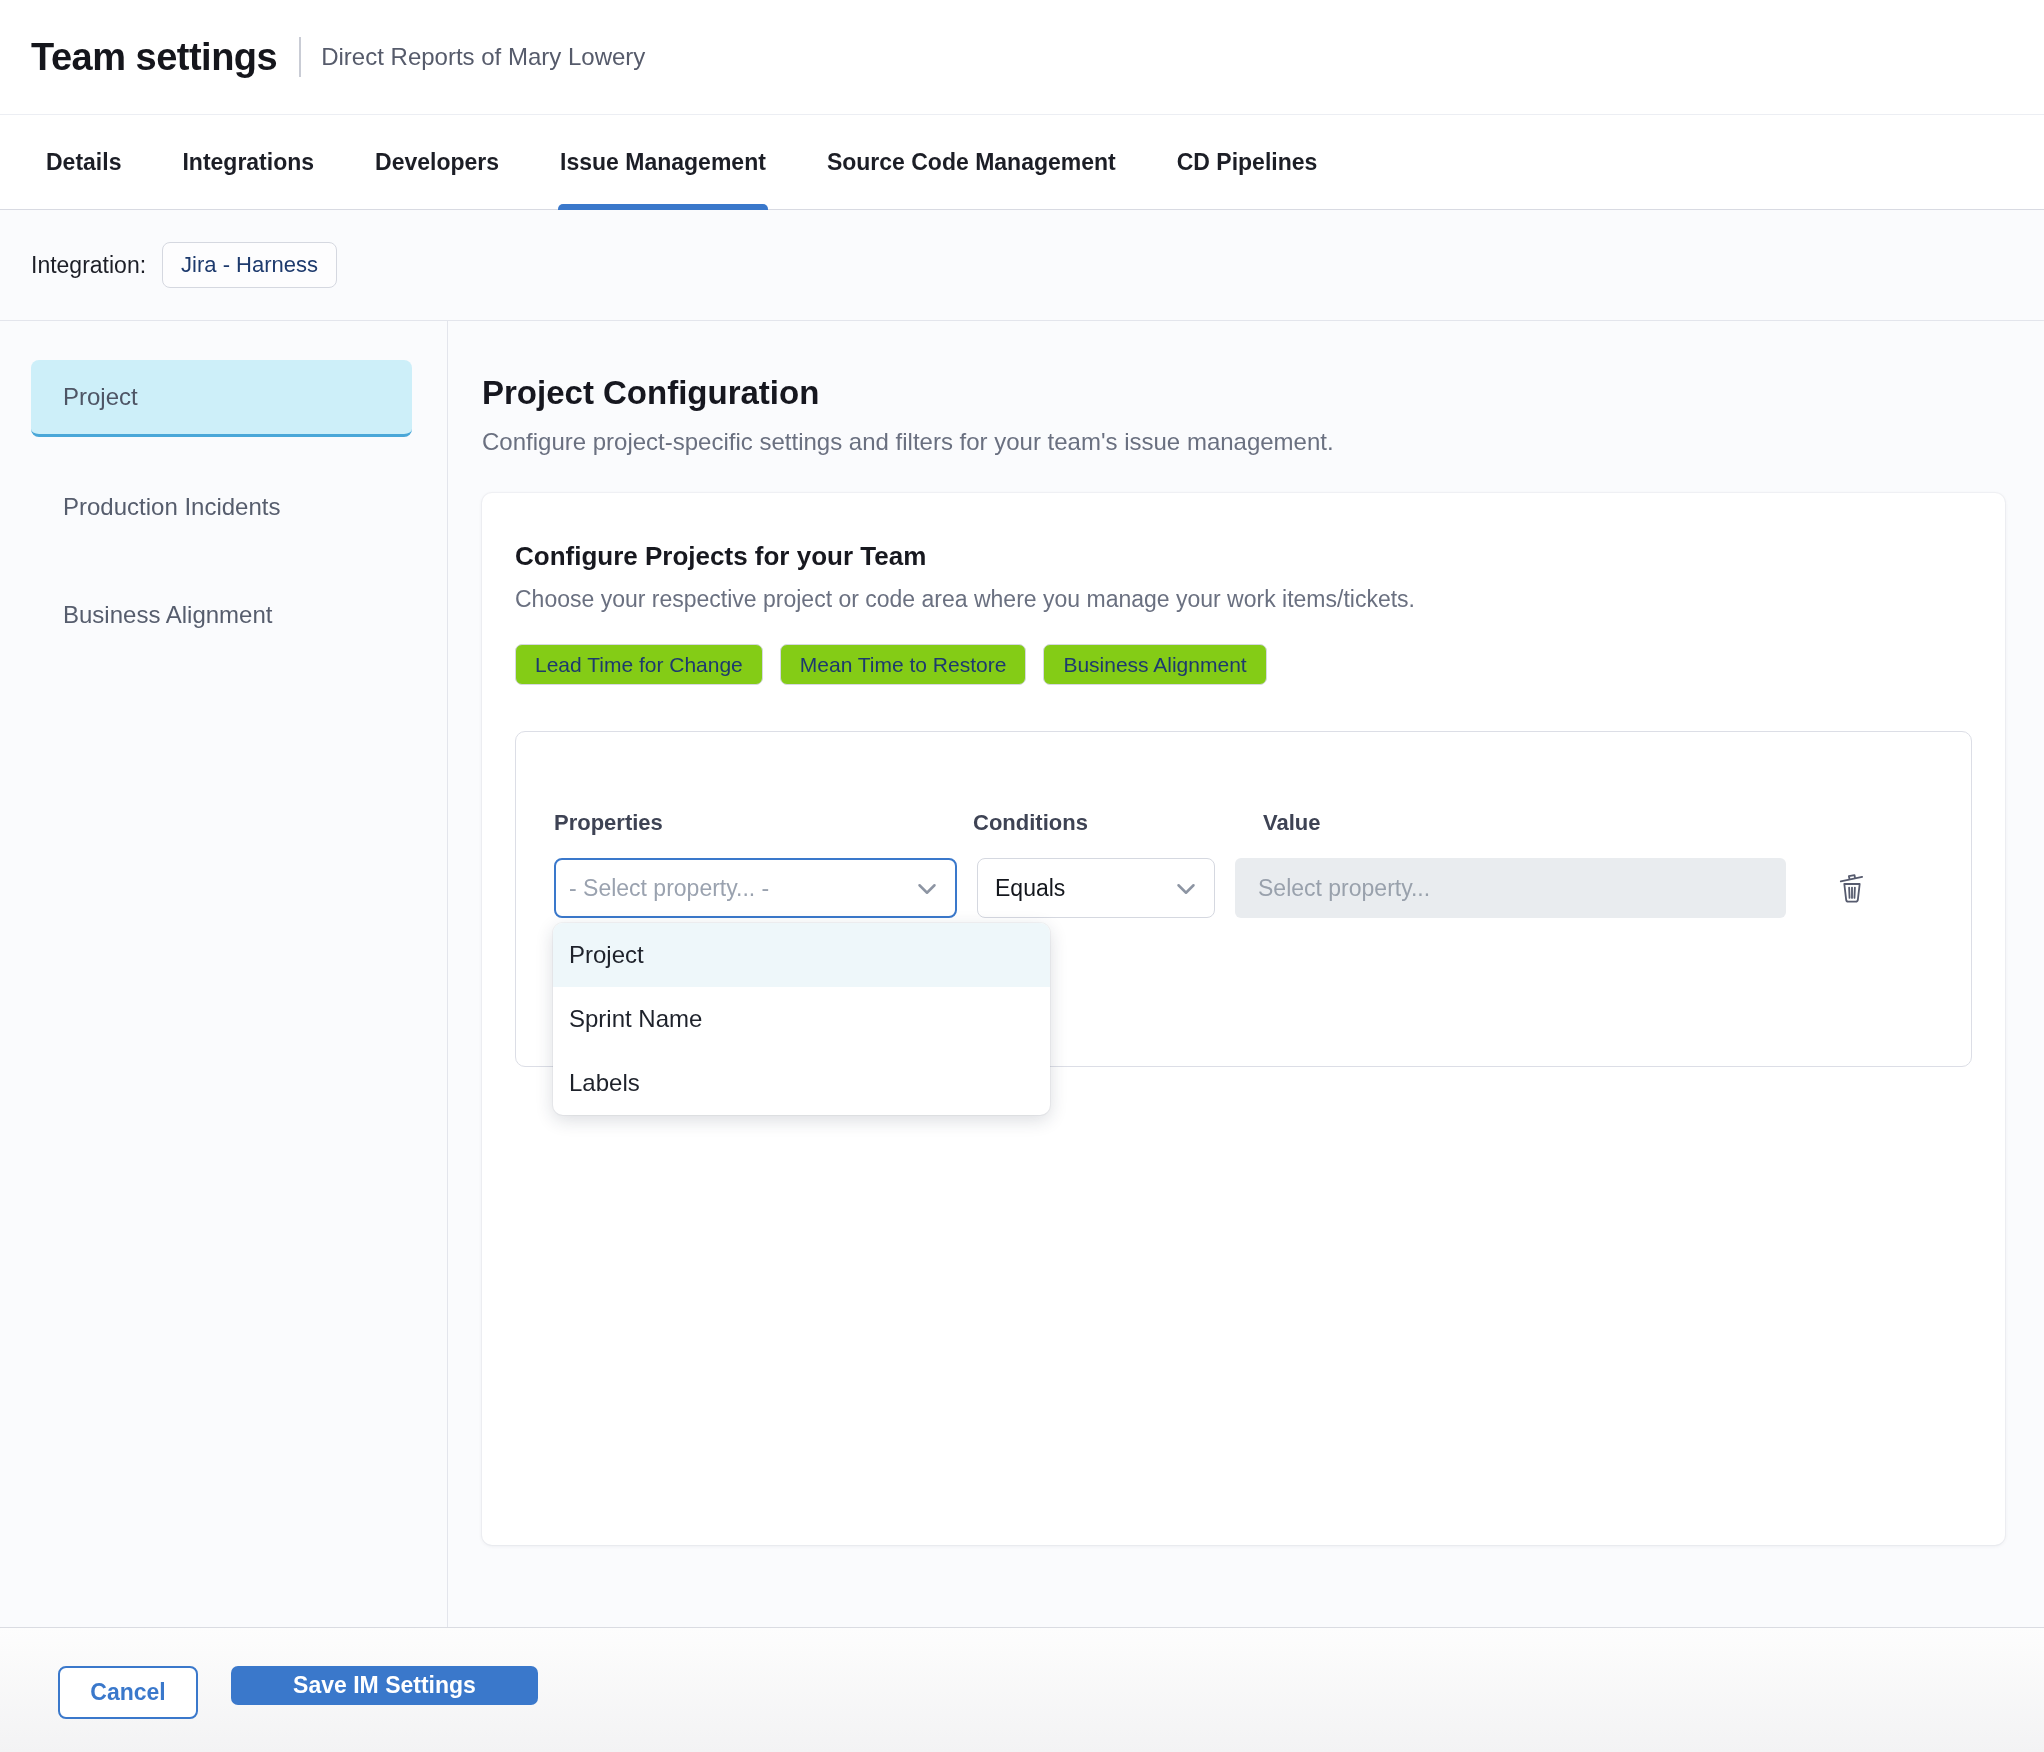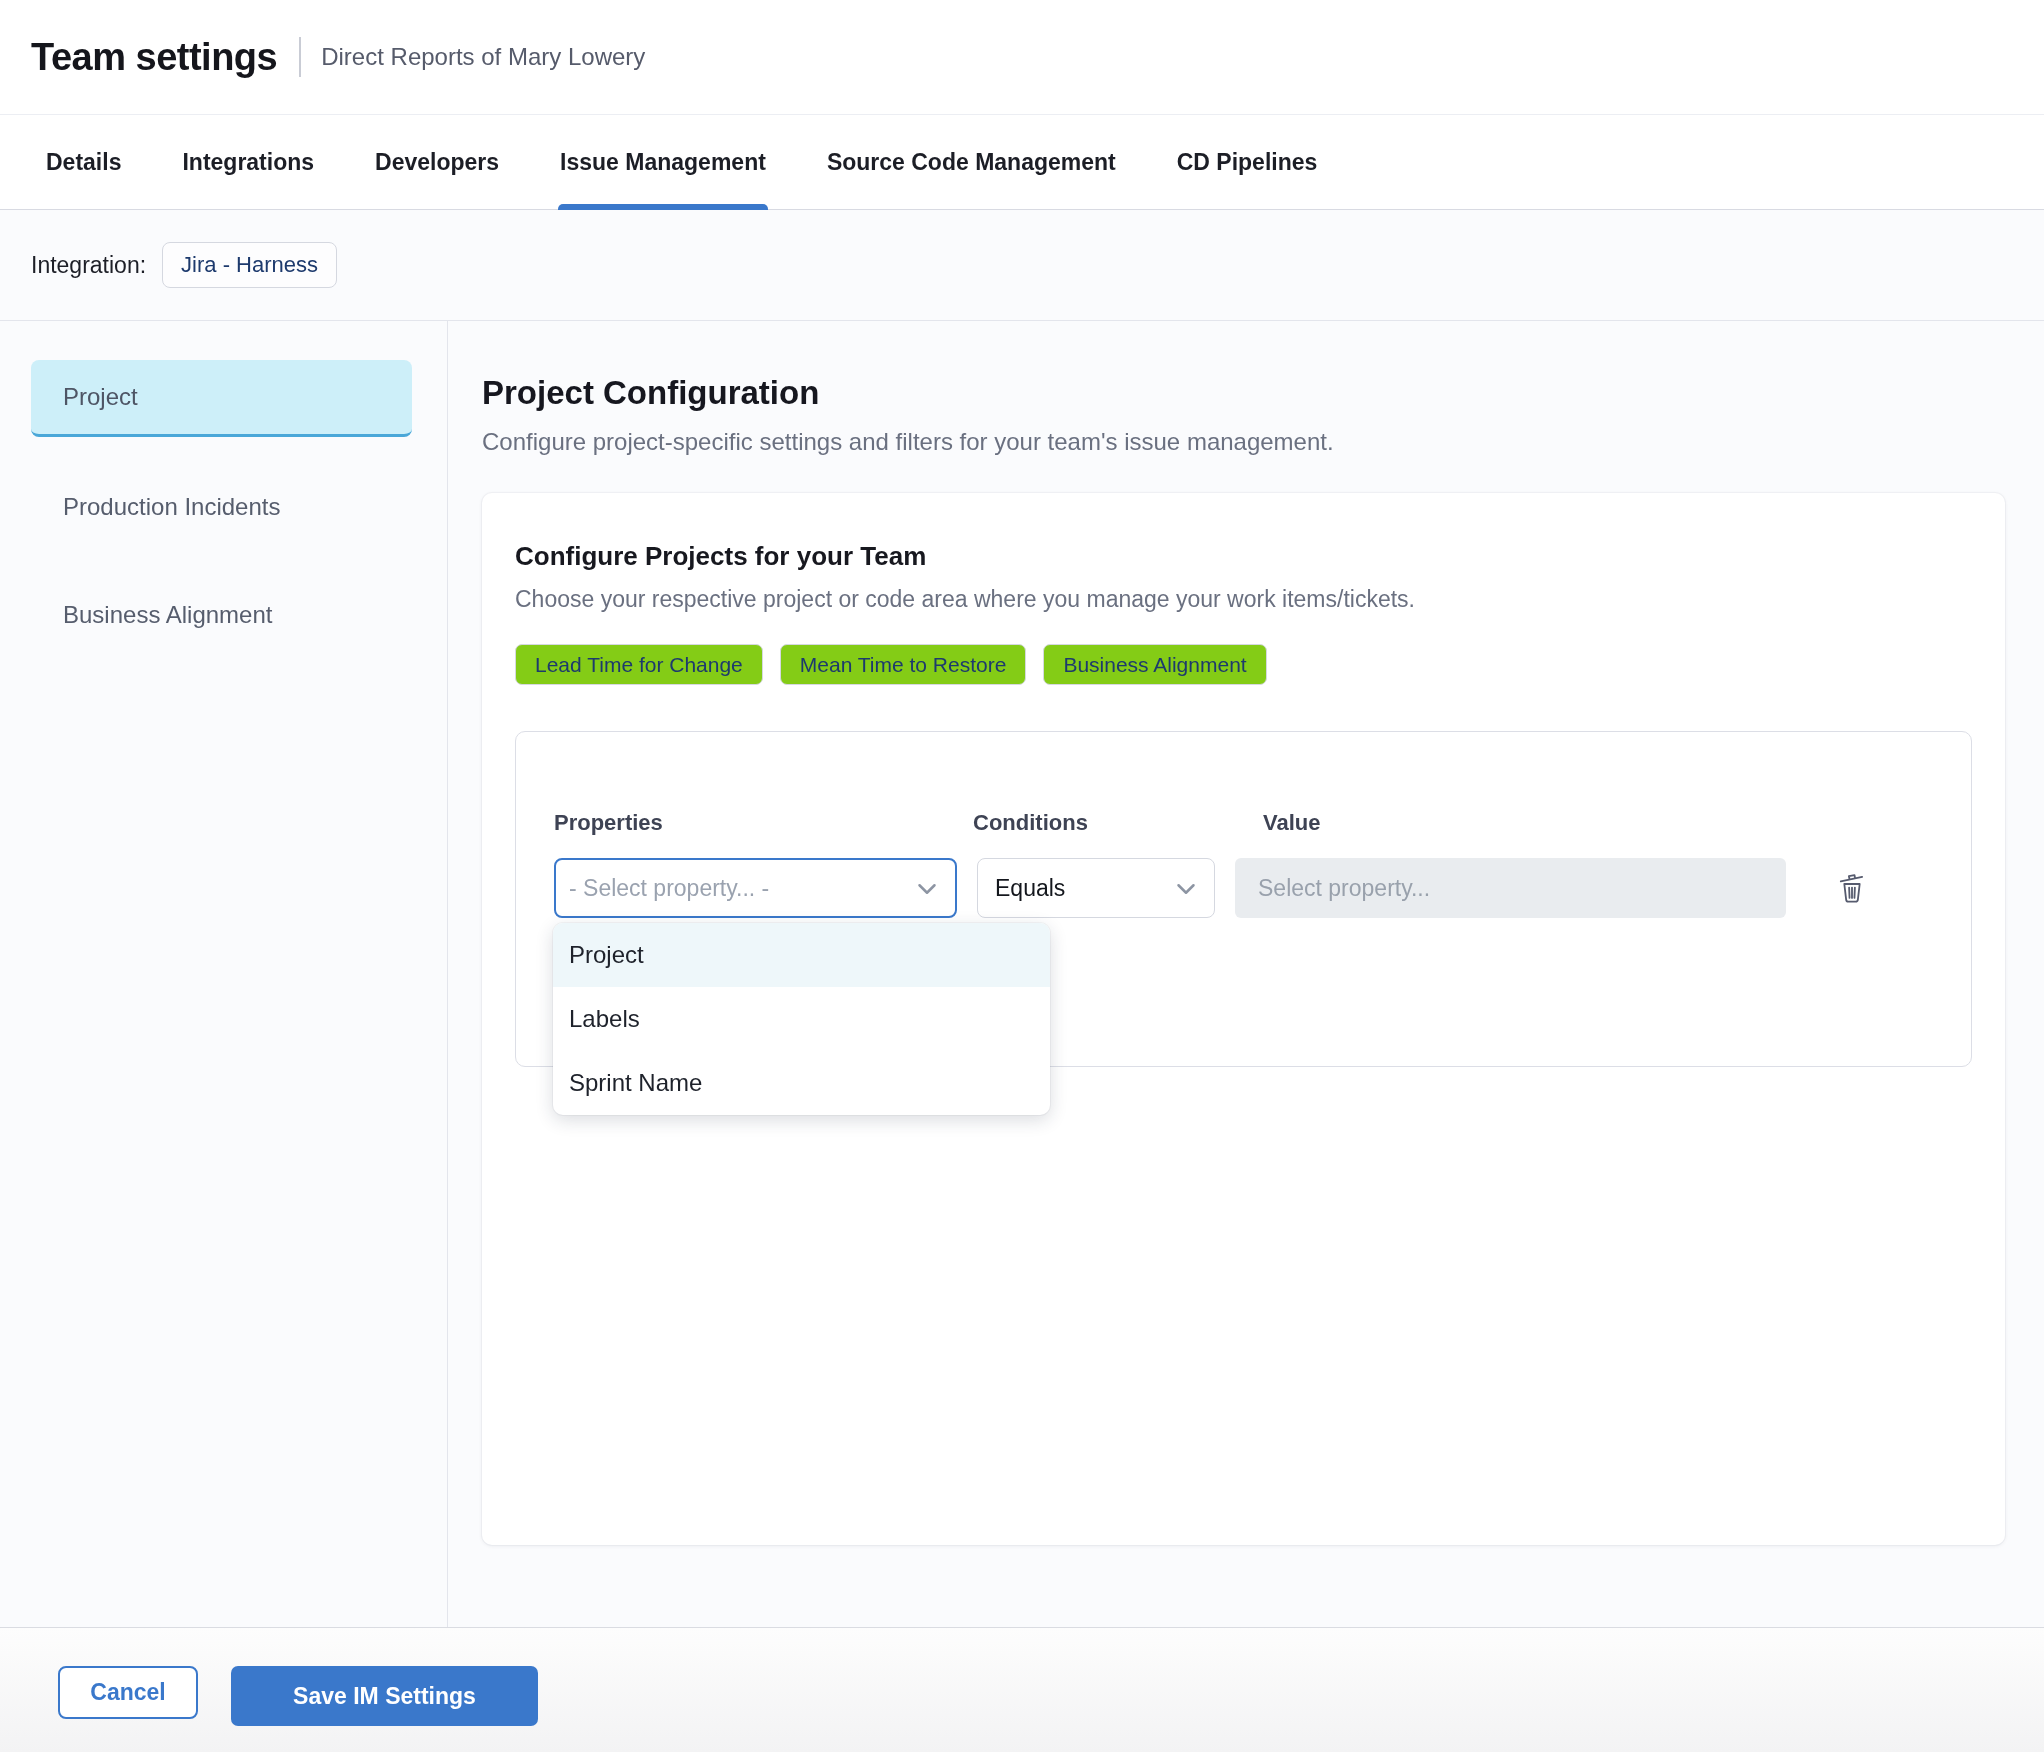--- a/index.html
+++ b/index.html
@@ -61,21 +61,21 @@
   .trash-btn { margin-left:28px; background:none; border:none; cursor:pointer; width:36px; height:40px; display:flex; align-items:center; justify-content:center; }
 
   
   .dropdown { position:absolute; top:calc(100% + 7px); left:-3px; width:497px; background:#ffffff; border-radius:10px; box-shadow:0 5px 18px rgba(25,35,60,0.16), 0 0 0 1px rgba(25,35,60,0.04); overflow:hidden; z-index:5; cursor:default; }
   .dd-item { height:64px; display:flex; align-items:center; padding-left:16px; font-size:24px; color:#1e222b; cursor:pointer; }
   .dd-item.highlighted { background:#eef7fa; }
 
   
   .footer { height:125px; flex:0 0 auto; border-top:1px solid #dadce2; background:linear-gradient(180deg,#fdfdfd 0%,#f3f3f4 100%); display:flex; align-items:flex-start; padding:38px 0 0 58px; }
   .btn-cancel { width:140px; height:53px; border:2px solid #3a78cb; border-radius:8px; background:#ffffff; color:#3a78cb; font-size:23px; font-weight:bold; font-family:"Liberation Sans", sans-serif; cursor:pointer; }
-  .btn-save { margin-left:33px; width:307px; height:60px; border:none; border-radius:7px; background:#3a78cb; color:#ffffff; font-size:23px; font-weight:bold; font-family:"Liberation Sans", sans-serif; cursor:pointer; }
+  .btn-save { margin-left:33px; width:307px; height:39px; border:none; border-radius:7px; background:#3a78cb; color:#ffffff; font-size:23px; font-weight:bold; font-family:"Liberation Sans", sans-serif; cursor:pointer; }
 </style>
 </head>
 <body>
 
 <div class="page">
 
   <div class="topbar">
     <div class="title">Team settings</div>
     <div class="vbar"></div>
     <div class="subtitle">Direct Reports of Mary Lowery</div>
@@ -129,22 +129,22 @@
 
             <div class="select select-property">
               <span>- Select property... -</span>
               <span class="chev">
                 <svg width="20" height="13" viewBox="0 0 16 10">
                     <path d="M2 2 L8 8 L14 2" fill="none" stroke="#8d95a3" stroke-width="2" stroke-linecap="round" stroke-linejoin="round"></path>
                   </svg>
               </span>
               <div class="dropdown">
                 <div class="dd-item highlighted">Project</div>
+                <div class="dd-item">Sprint Name</div>
                 <div class="dd-item">Labels</div>
-                <div class="dd-item">Sprint Name</div>
               </div>
             </div>
 
             <div class="select select-condition">
               <span>Equals</span>
               <span class="chev">
                 <svg width="20" height="13" viewBox="0 0 16 10">
                     <path d="M2 2 L8 8 L14 2" fill="none" stroke="#8d95a3" stroke-width="2" stroke-linecap="round" stroke-linejoin="round"></path>
                   </svg>
               </span>

